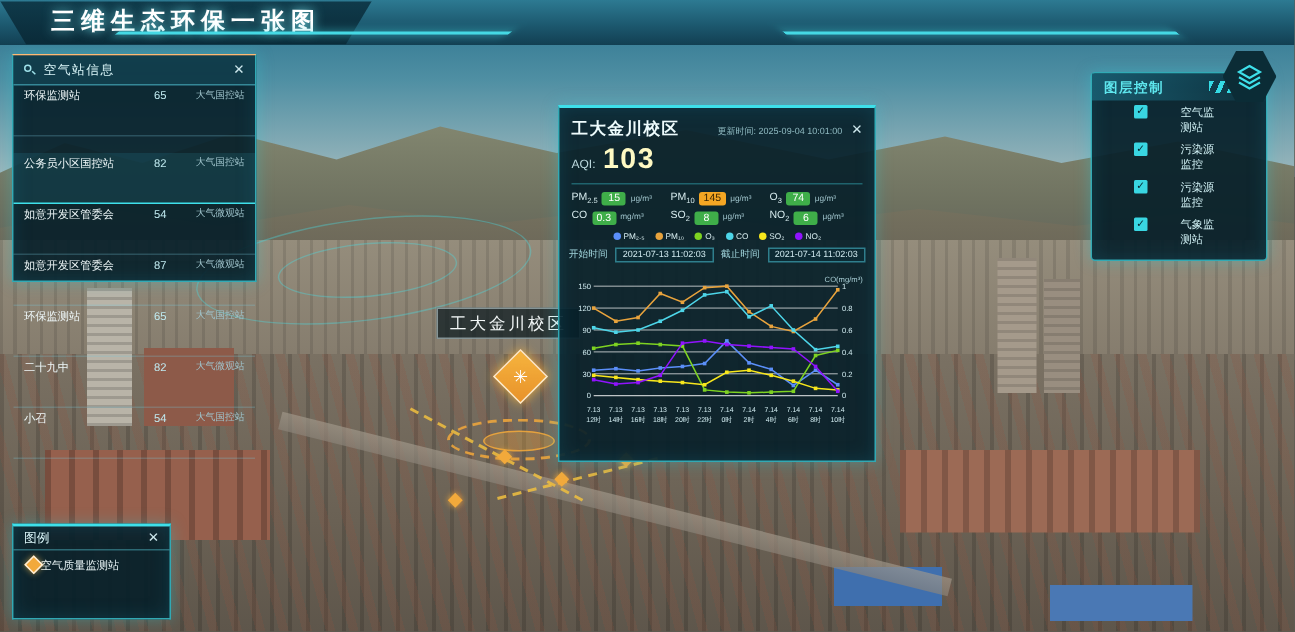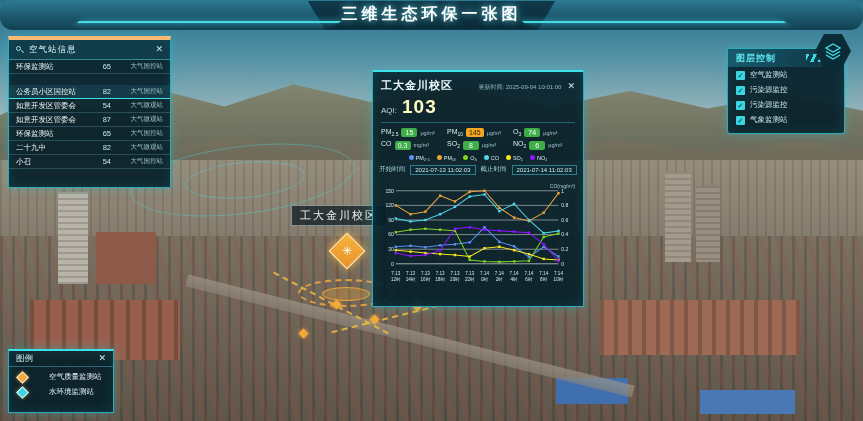--- a/index.html
+++ b/index.html
@@ -26,76 +26,76 @@
       repeating-linear-gradient(75deg, rgba(150,80,60,.18) 0 6px, transparent 6px 15px),
       repeating-linear-gradient(90deg, rgba(0,0,0,.14) 0 3px, transparent 3px 12px),
       linear-gradient(180deg,#7a7163 0%,#6a6154 60%,#5e564b 100%); }
   .bld { position:absolute; }
   .road { position:absolute; background:linear-gradient(180deg,#a39a8c,#8d857a); opacity:.65; }
   .contour { position:absolute; border:1px solid rgba(70,225,235,.35); border-radius:50%; }
 
   
   .top-bar { position:absolute; left:0; top:0; width:100%; height:30px; z-index:30;
     background:linear-gradient(180deg,#2d7a92 0%,#1b566c 60%,#123f52 100%);
-    display:flex; justify-content:center; align-items:center;border-radius:13px; }
+    display:flex; justify-content:flex-start; align-items:center; }
   .title-plate { position:relative; padding:3px 34px 5px;
     background:linear-gradient(180deg,#0f3a4a,#0a2a38);
     clip-path:polygon(0 0,100% 0,93% 100%,7% 100%); }
   .title-plate h1 { font-size:16px; font-weight:bold; color:#ffffff; letter-spacing:4px;
     text-shadow:0 0 7px rgba(120,230,240,.9); white-space:nowrap; }
   .wing { position:absolute; top:21px; height:0; border-top:2px solid #45d9e4; z-index:31;
     filter:drop-shadow(0 0 3px rgba(69,217,228,.9)); }
   .wing.left { left:78px; width:262px; transform:skewX(-50deg); }
   .wing.right { right:78px; width:262px; transform:skewX(50deg); }
 
   
   .panel { position:absolute; background:rgba(6,32,41,.92); border:1px solid rgba(62,214,226,.75);
     box-shadow:0 0 10px rgba(40,200,215,.35), inset 0 0 12px rgba(20,90,110,.4); z-index:10; }
   .close-x { color:#cfe9ee; font-size:9px; cursor:pointer; line-height:1; }
 
   
-  .station-panel { left:8px; top:36px; width:163px; height:152px; border-top:4px solid #fdba74; }
+  .station-panel { left:8px; top:36px; width:163px; height:152px; border-top:1px solid #fdba74; }
   .sp-head { display:flex; align-items:center; height:20px; padding:0 7px;
     background:rgba(20,70,86,.7); border-bottom:1px solid rgba(90,210,225,.5); }
   .sp-title { flex:1; font-size:8.5px; color:#d8f4f7; margin-left:5px; letter-spacing:1px; }
   .search-glyph { width:8px; height:8px; position:relative; }
   .search-glyph i { position:absolute; left:0; top:0; width:5px; height:5px;
     border:1px solid #9fe2ea; border-radius:50%; }
   .search-glyph b { position:absolute; left:5px; top:5px; width:3px; height:1px;
     background:#9fe2ea; transform:rotate(45deg); }
-  .sp-row { display:flex; align-items:center; height:14px; padding:2px 7px;
+  .sp-row { display:flex; align-items:flex-start; height:34px; padding:2px 7px;
     border-bottom:1px solid rgba(120,200,220,.25); cursor:pointer; }
   .sp-row.selected { background:rgba(60,200,220,.12); border-bottom:1px solid #3ee0ea;margin-top:11px; }
   .sp-name { flex:1; font-size:7.5px; color:#eef7f8; white-space:nowrap; overflow:hidden; }
   .sp-val { width:22px; font-size:7.5px; color:#bfe9ef; text-align:right; }
   .sp-type { width:52px; font-size:6.5px; color:#9fc3cb; text-align:right; }
 
   
   .layer-panel { right:18px; top:48px; width:118px; padding-bottom:6px; border-radius:3px; }
   .lp-head { display:flex; align-items:center; height:18px; padding:0 8px;
     background:linear-gradient(90deg,rgba(25,95,115,.9),rgba(16,60,76,.4)); }
   .lp-title { flex:1; font-size:9px; font-weight:bold; color:#5ee6ee; letter-spacing:1px; }
   .lp-stripes { width:30px; height:8px;
     background:repeating-linear-gradient(115deg,#35dbe5 0 3px,transparent 3px 7px); }
-  .lp-item { display:flex; align-items:flex-end; gap:5px; padding:3px 8px 2px; cursor:pointer; }
+  .lp-item { display:flex; align-items:flex-start; gap:22px; padding:3px 28px 2px; cursor:pointer; }
   .checkbox { width:9px; height:9px; background:#39d6e2; color:#05222b; font-size:7px;
     line-height:9px; text-align:center; border-radius:1px; flex:none; }
   .lp-label { font-size:7.5px; color:#cfeff3; }
   .hex-badge { position:absolute; right:12px; top:33px; width:36px; height:36px; z-index:12;
     background:#0b2c36;
     clip-path:polygon(25% 3%,75% 3%,100% 50%,75% 97%,25% 97%,0 50%);
     display:flex; align-items:center; justify-content:center;
     filter:drop-shadow(0 0 4px rgba(62,224,234,.9)); cursor:pointer; }
 
   
   .legend-panel { left:8px; top:349px; width:106px; height:64px; border-top:2px solid #3ee0ea; }
   .lg-head { display:flex; align-items:center; height:16px; padding:0 7px;
     border-bottom:1px solid rgba(90,210,225,.4); }
   .lg-title { flex:1; font-size:8.5px; color:#d8f4f7; }
-  .lg-row { display:flex; align-items:center; gap:22px; padding:5px 9px 0; }
+  .lg-row { display:flex; gap:0; padding:5px 9px 0; }
   .lg-diamond { width:9px; height:9px; transform:rotate(45deg); border:1px solid rgba(255,255,255,.8);
     box-shadow:0 0 4px rgba(255,200,90,.6); flex:none; }
   .lg-text { font-size:7.5px; color:#e8f4f6; }
 
   
   .marker-label { position:absolute; left:291px; top:205px; z-index:5; padding:2px 8px;
     background:rgba(10,25,30,.72); border:1px solid rgba(205,225,230,.55);
     color:#f2f7f7; font-size:11px; letter-spacing:2px; white-space:nowrap; }
   .marker-pin { position:absolute; left:334px; top:238px; width:26px; height:26px; z-index:6;
     background:linear-gradient(135deg,#f6b43e,#e8922a); transform:rotate(45deg);
@@ -261,24 +261,20 @@
   </div>
 
   <div class="panel legend-panel">
     <div class="lg-head">
       <span class="lg-title">图例</span>
       <span class="close-x">✕</span>
     </div>
     <div class="lg-row">
       <span class="lg-diamond" style="background: rgb(242, 169, 59);"></span>
       <span class="lg-text">空气质量监测站</span>
-    </div>
-    <div class="lg-row">
-      <span class="lg-diamond" style="background: rgb(59, 214, 224);"></span>
-      <span class="lg-text">水环境监测站</span>
     </div>
   </div>
 
   <div class="panel aqi-popup">
     <div class="ap-head">
       <span class="ap-title">工大金川校区</span>
       <span class="ap-update">
         <span>更新时间:</span>
         <span>2025-09-04 10:01:00</span>
       </span>

